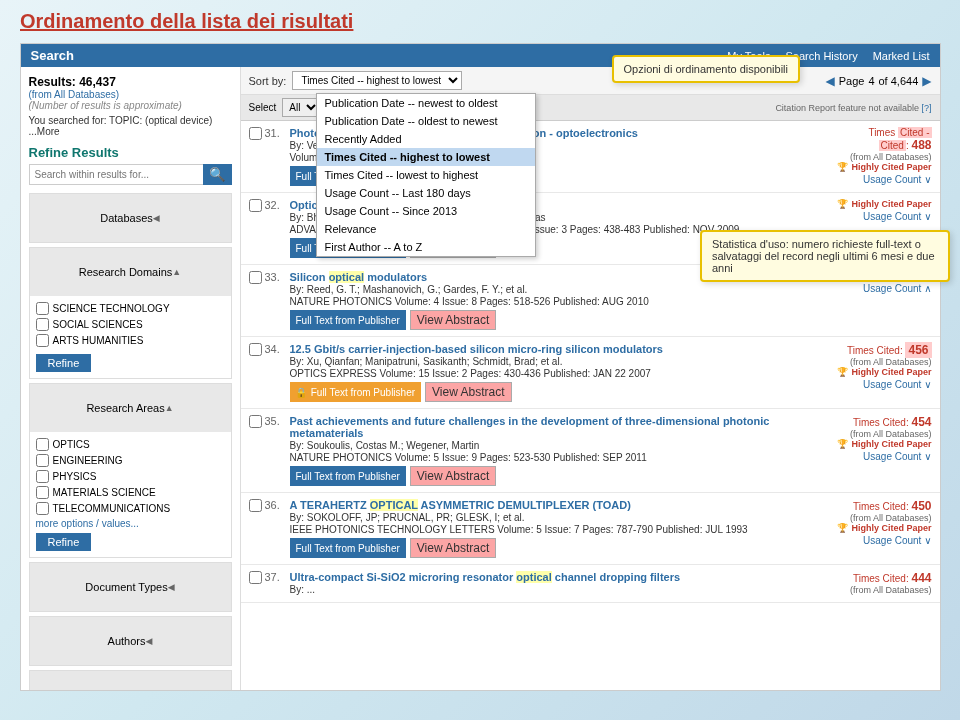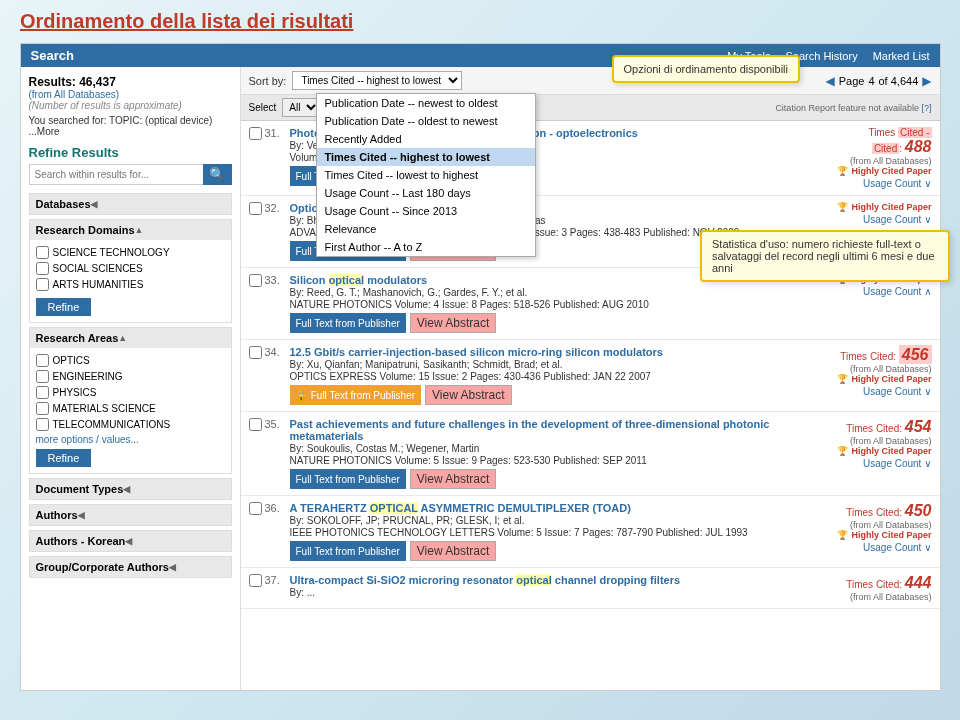--- a/index.html
+++ b/index.html
@@ -88,25 +88,25 @@
       padding: 3px 6px;
       cursor: pointer;
     }
 
     .filter-section {
       border: 1px solid #ddd;
       margin-bottom: 4px;
     }
     .filter-header {
       background: #e8e8e8;
-      padding: 4px 6px;
+      padding: 18px 6px;
       font-size: 11px;
-      font-weight: bold;
-      display: flex;
-      justify-content: flex-start;
+      font-weight: normal;
+      display: flex;
+      justify-content: center;
       cursor: pointer;
       align-items: center;
     }
     .filter-header .arrow { font-size: 9px; color: #666; }
     .filter-body { padding: 6px; }
 
     .checkbox-item { display: flex; align-items: center; gap: 4px; margin-bottom: 3px; font-size: 10px; }
     .checkbox-item input { margin: 0; }
 
     .refine-btn {
@@ -242,21 +242,21 @@
       font-size: 12px;
       cursor: pointer;
     }
 
     .result-meta {
       min-width: 140px;
       text-align: right;
       font-size: 10px;
     }
     .times-cited { color: #c0392b; font-size: 10px; }
-    .times-num { font-size: 16px; font-weight: bold; color: #c0392b; font-style: italic; }
+    .times-num { font-size: 12px; font-weight: bold; color: #c0392b; }
     .from-db { color: #666; font-size: 9px; }
     .highly-cited {
       display: flex;
       align-items: center;
       justify-content: flex-end;
       gap: 3px;
       color: #c0392b;
       font-size: 9px;
       font-weight: bold;
     }

